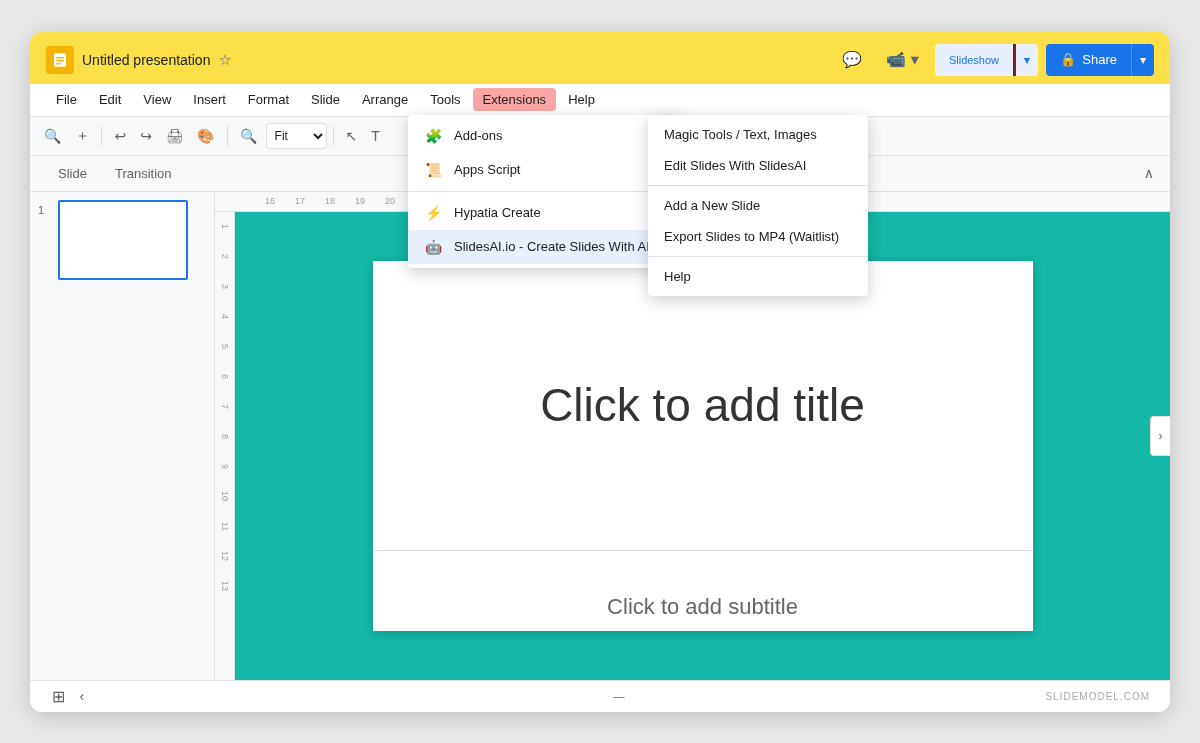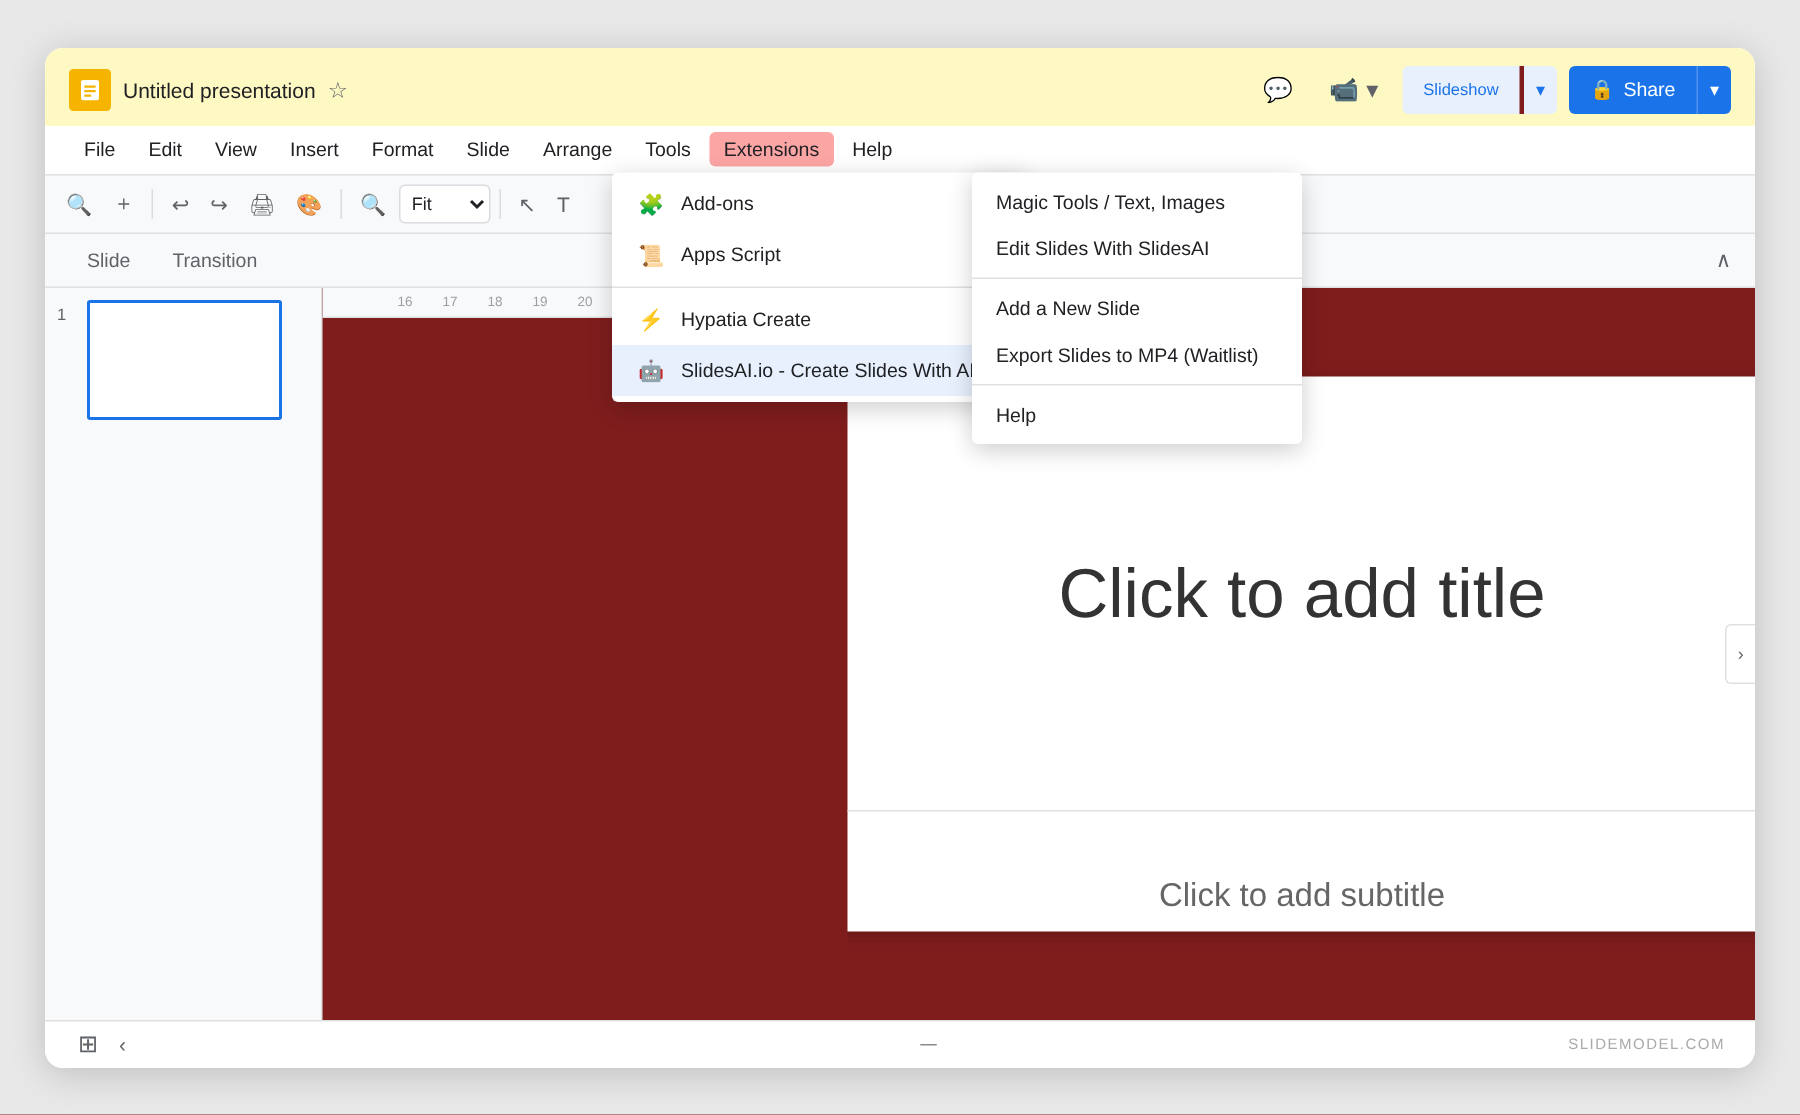--- a/index.html
+++ b/index.html
@@ -23,21 +23,21 @@
       flex-direction: column;
       overflow: hidden;
       position: relative;
     }
     
     .title-bar {
       display: flex;
       align-items: center;
       justify-content: space-between;
       padding: 4px 16px 0 16px;
-      background: #fef9c3;
+      background: #fde047;
       height: 52px;
       flex-shrink: 0;
     }
     .title-left {
       display: flex;
       align-items: center;
       gap: 8px;
     }
     .app-icon {
       width: 28px;
@@ -249,22 +249,22 @@
       height: 80px;
       background: #fff;
       border: 2px solid #1a73e8;
       border-radius: 2px;
       flex-shrink: 0;
     }
     
     .canvas-area {
       flex: 1;
       display: flex;
-      flex-direction: row;
-      background: #7f1d1d;
+      flex-direction: column;
+      background: #14b8a6;
       position: relative;
       overflow: hidden;
     }
     .ruler-top {
       height: 20px;
       background: #f8f9fa;
       border-bottom: 1px solid #e0e0e0;
       display: flex;
       align-items: center;
       padding-left: 20px;

